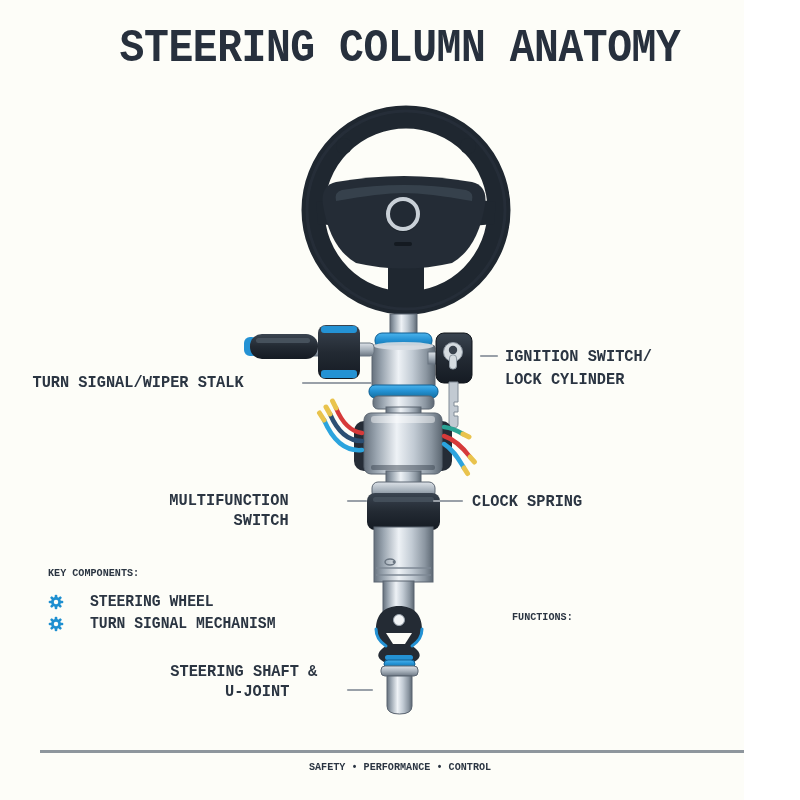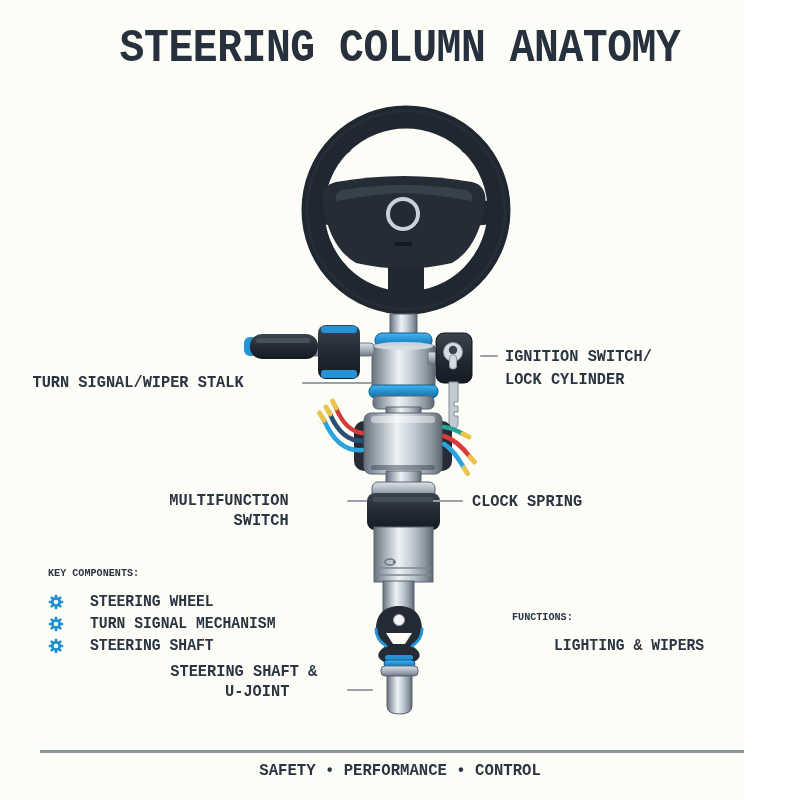--- a/index.html
+++ b/index.html
@@ -14,21 +14,21 @@
   .lh20{line-height:20px;}
   .pad-dash{display:block;padding-right:31px;}
   .list{position:absolute;}
   .list-head{font-size:11px;font-weight:700;height:24px;white-space:nowrap;}
   .row{display:flex;align-items:center;height:22px;gap:26px;white-space:nowrap;}
   .row .ic{width:16px;height:16px;flex:0 0 auto;}
   .row .ic.hidden{visibility:hidden;}
   .row .txt{font-size:16px;font-weight:700;display:inline-block;transform:scaleX(.92);transform-origin:0 50%;}
   .head-cx{display:inline-block;transform:scaleX(.92);transform-origin:0 50%;}
   .footer-line{position:absolute;left:40px;top:750px;width:720px;height:3px;background:#8e969d;}
-  .footer-text{position:absolute;left:0;top:761px;width:800px;text-align:center;font-size:17px;font-weight:700;
+  .footer-text{position:absolute;left:0;top:761px;width:800px;text-align:center;font-size:11px;font-weight:700;
                color:#2b3542;}
   .footer-text span{display:inline-block;transform:scaleX(.92);transform-origin:50% 50%;}
 </style>
 </head>
 <body>
 
 <div class="canvas">
 
   <div class="title">STEERING COLUMN ANATOMY</div>
 
@@ -214,38 +214,26 @@
           <use href="#gear"></use>
         </svg>
       <span class="txt">STEERING WHEEL</span>
     </div>
     <div class="row">
       <svg class="ic">
           <use href="#gear"></use>
         </svg>
       <span class="txt">TURN SIGNAL MECHANISM</span>
     </div>
-    <div class="row">
-      <svg class="ic">
-          <use href="#gear"></use>
-        </svg>
-      <span class="txt">STEERING SHAFT</span>
-    </div>
   </div>
 
   <div class="list" style="left:512px;top:567px;margin-top:44px;">
     <div class="list-head">
       <span class="head-cx">FUNCTIONS:</span>
     </div>
-    <div class="row">
-      <svg class="ic hidden">
-          <use href="#shield"></use>
-        </svg>
-      <span class="txt">LIGHTING &amp; WIPERS</span>
-    </div>
   </div>
 
   <div class="footer-line"></div>
   <div class="footer-text">
     <span>SAFETY • PERFORMANCE • CONTROL</span>
   </div>
 
 </div>
 
 </body></html>

